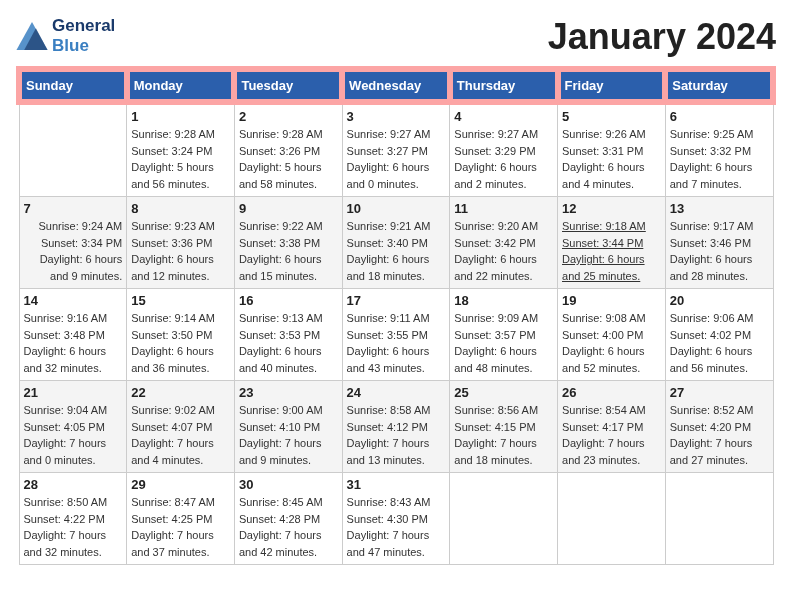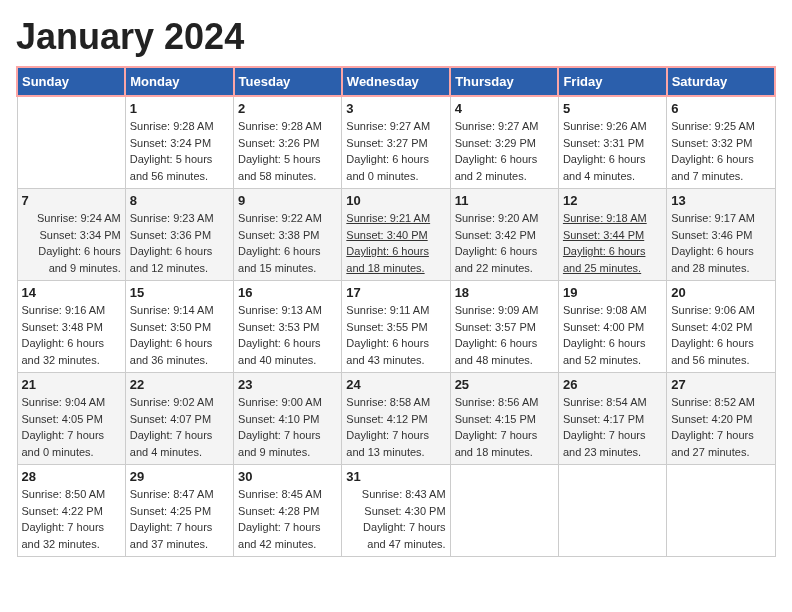--- a/index.html
+++ b/index.html
@@ -42,21 +42,21 @@
       border-collapse: collapse;
       font-size: 11px;
     }
     thead tr th {
       background-color: #2b5fac;
       color: #fff;
       font-size: 13px;
       font-weight: bold;
       padding: 6px 4px;
       text-align: left;
-      border: 2px solid #fca5a5;
+      border: 6px solid #fca5a5;
     }
     tbody tr td {
       border: 1px solid #ccc;
       vertical-align: top;
       padding: 4px 4px;
       width: calc(100% / 7);
       min-height: 80px;
       background: #fff;
     }
     tbody tr:nth-child(even) td {
@@ -74,20 +74,30 @@
       font-size: 11px;
     }
     td.empty {
       background: #fff !important;
     }
   </style>
 </head>
 <body>
 
 <div class="header-area">
+  <div class="logo">
+    <svg class="logo-icon" viewBox="0 0 40 36">
+      <polygon points="0,36 20,0 40,36" fill="#3a7fc1" opacity="0.85"></polygon>
+      <polygon points="10,36 25,8 40,36" fill="#1a3a6b" opacity="0.7"></polygon>
+    </svg>
+    <div>
+      <div style="font-size:17px;font-weight:bold;color:#1a3a6b;line-height:1.15;">General</div>
+      <div style="font-size:17px;font-weight:bold;color:#3a7fc1;line-height:1.15;">Blue</div>
+    </div>
+  </div>
   <div class="title-area">
     <div class="calendar-title">January 2024</div>
   </div>
 </div>
 
 <table>
   <thead>
     <tr>
     <th>Sunday</th>
         <th>Monday</th>
@@ -161,21 +171,21 @@
         </td>
         <td>
           <div class="day-num">9</div>
           <div class="day-detail" style="white-space: pre-line;">Sunrise: 9:22 AM
 Sunset: 3:38 PM
 Daylight: 6 hours
 and 15 minutes.</div>
         </td>
         <td>
           <div class="day-num">10</div>
-          <div class="day-detail" style="white-space: pre-line; text-decoration: underline;">Sunrise: 9:21 AM
+          <div class="day-detail" style="white-space: pre-line;">Sunrise: 9:21 AM
 Sunset: 3:40 PM
 Daylight: 6 hours
 and 18 minutes.</div>
         </td>
         <td>
           <div class="day-num">11</div>
           <div class="day-detail" style="white-space: pre-line;">Sunrise: 9:20 AM
 Sunset: 3:42 PM
 Daylight: 6 hours
 and 22 minutes.</div>
@@ -314,21 +324,21 @@
         </td>
         <td>
           <div class="day-num">30</div>
           <div class="day-detail" style="white-space: pre-line;">Sunrise: 8:45 AM
 Sunset: 4:28 PM
 Daylight: 7 hours
 and 42 minutes.</div>
         </td>
         <td>
           <div class="day-num">31</div>
-          <div class="day-detail" style="white-space: pre-line; text-align: right;">Sunrise: 8:43 AM
+          <div class="day-detail" style="white-space: pre-line;">Sunrise: 8:43 AM
 Sunset: 4:30 PM
 Daylight: 7 hours
 and 47 minutes.</div>
         </td>
         <td class="empty"></td>
         <td class="empty"></td>
         <td class="empty"></td>
       </tr>
     </tbody>
 </table>

